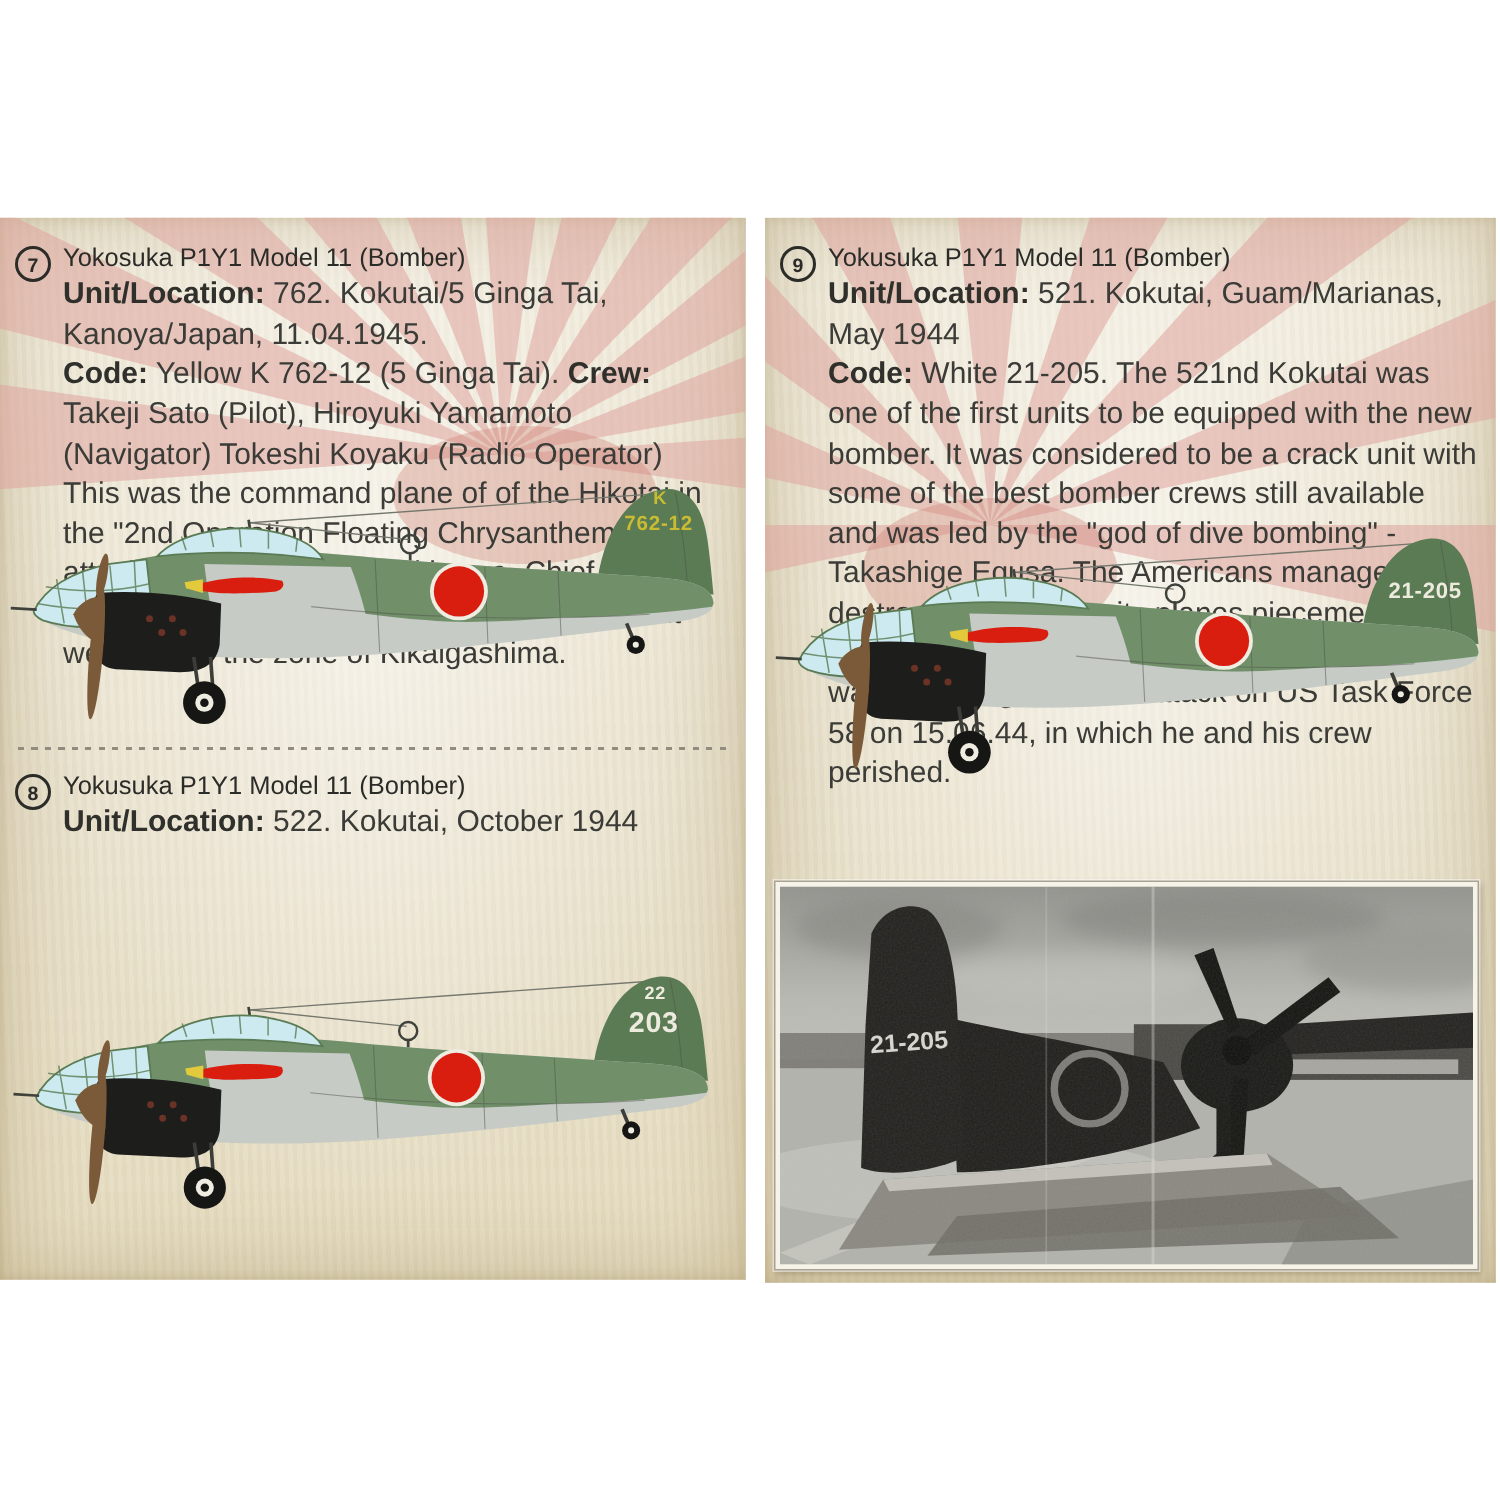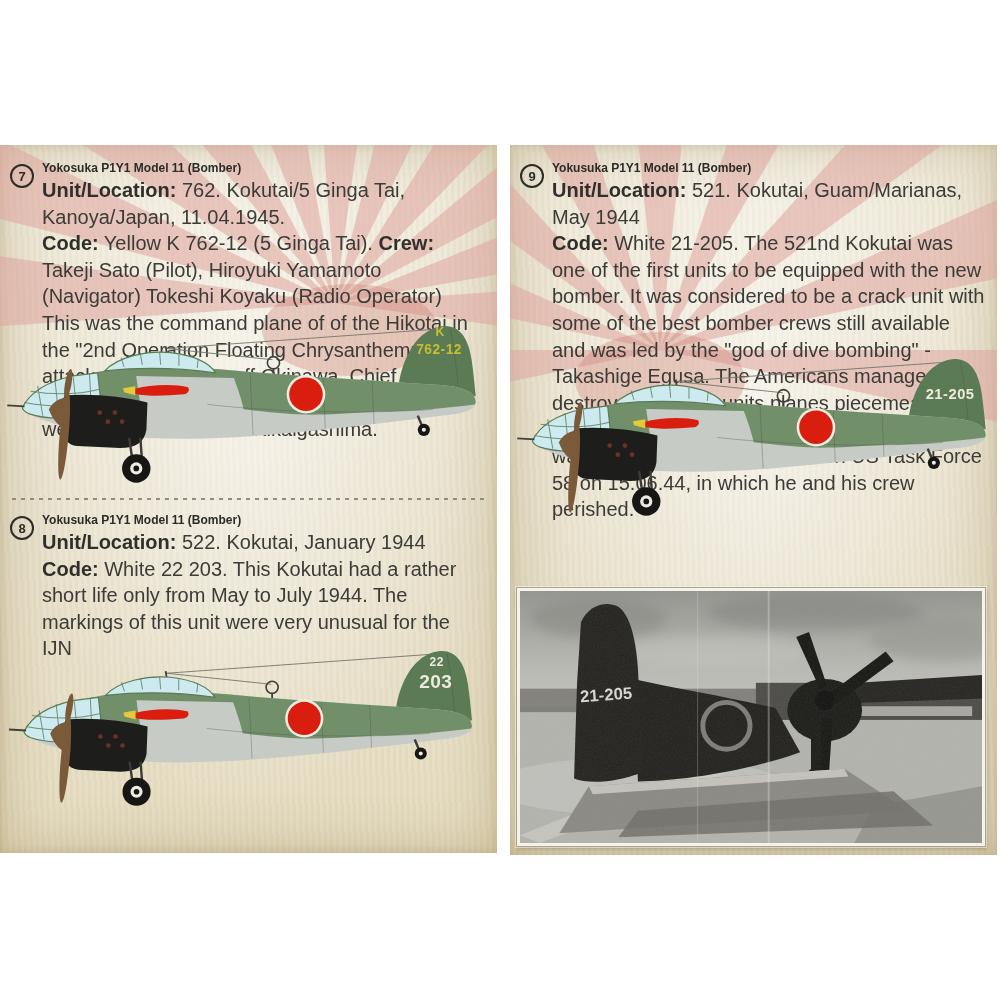--- a/index.html
+++ b/index.html
@@ -21,21 +21,21 @@
   .rays{position:absolute;left:0;top:0;pointer-events:none}
   .ray{fill:var(--ray,#dfa49e);opacity:.55}
   .ray-core{fill:var(--ray_deep,#cf7d72);opacity:.35}
 
   .item{position:absolute;color:var(--text,#3b3b37)}
   .num{
     position:absolute;left:0;top:3px;width:20px;height:20px;border:2px solid #2b2b28;border-radius:50%;
     display:flex;align-items:center;justify-content:center;font-weight:bold;font-size:13px;color:#2b2b28;background:transparent;
   }
   .content{margin-left:32px}
-  .title{font-weight:bold;font-size:12px;line-height:1.25;color:#2b2b28}
+  .title{font-weight:normal;font-size:17px;line-height:1.25;color:#2b2b28}
   .body{font-size:20px;line-height:1.33;margin-top:1px}
   .body b{color:#2f2f2b}
 
   .dotted{position:absolute;left:12px;top:353px;width:474px;height:2px;
     background:repeating-linear-gradient(90deg,#918c7e 0 4px,rgba(0,0,0,0) 4px 9px)}
 
   .plane-svg{position:absolute;overflow:visible}
   .plane1{left:6px;top:170px;width:478px;height:188px}
   .plane2{left:6px;top:203px;width:478px;height:188px}
   .plane3{left:8px;top:495px;width:472px;height:186px}
@@ -144,21 +144,21 @@
       <text class="tail-code" x="427" text-anchor="middle" y="21" font-size="12" fill="#c9bc32">K</text>
       <text class="tail-code" x="426" text-anchor="middle" y="38" font-size="13.5" fill="#c9bc32">762-12</text>
     </svg>
 
     <div class="dotted"></div>
 
     <div class="item" id="item8" style="left:10px;top:368px;width:472px">
       <div class="num">8</div>
       <div class="content">
         <div class="title">Yokusuka P1Y1 Model 11 (Bomber)</div>
-        <div class="body"><b>Unit/Location:</b> <span>522. Kokutai, January 1944</span><br><span><b>Code:</b> White 22 203. This Kokutai had a rather short life only from May to July 1944. The markings of this unit were very unusual for the IJN</span></div>
+        <div class="body"><b>Unit/Location:</b> <span>522. Kokutai, October 1944</span><br></div>
       </div>
     </div>
 
     <svg class="plane-svg plane3" viewBox="0 0 470 185">
       <use href="#airframe" xlink:href="#airframe"></use>
       <text class="tail-code" x="427" text-anchor="middle" y="26" font-size="12" fill="#edeade">22</text>
       <text class="tail-code" x="426" text-anchor="middle" y="48" font-size="19" fill="#edeade">203</text>
     </svg>
   </div>
 

